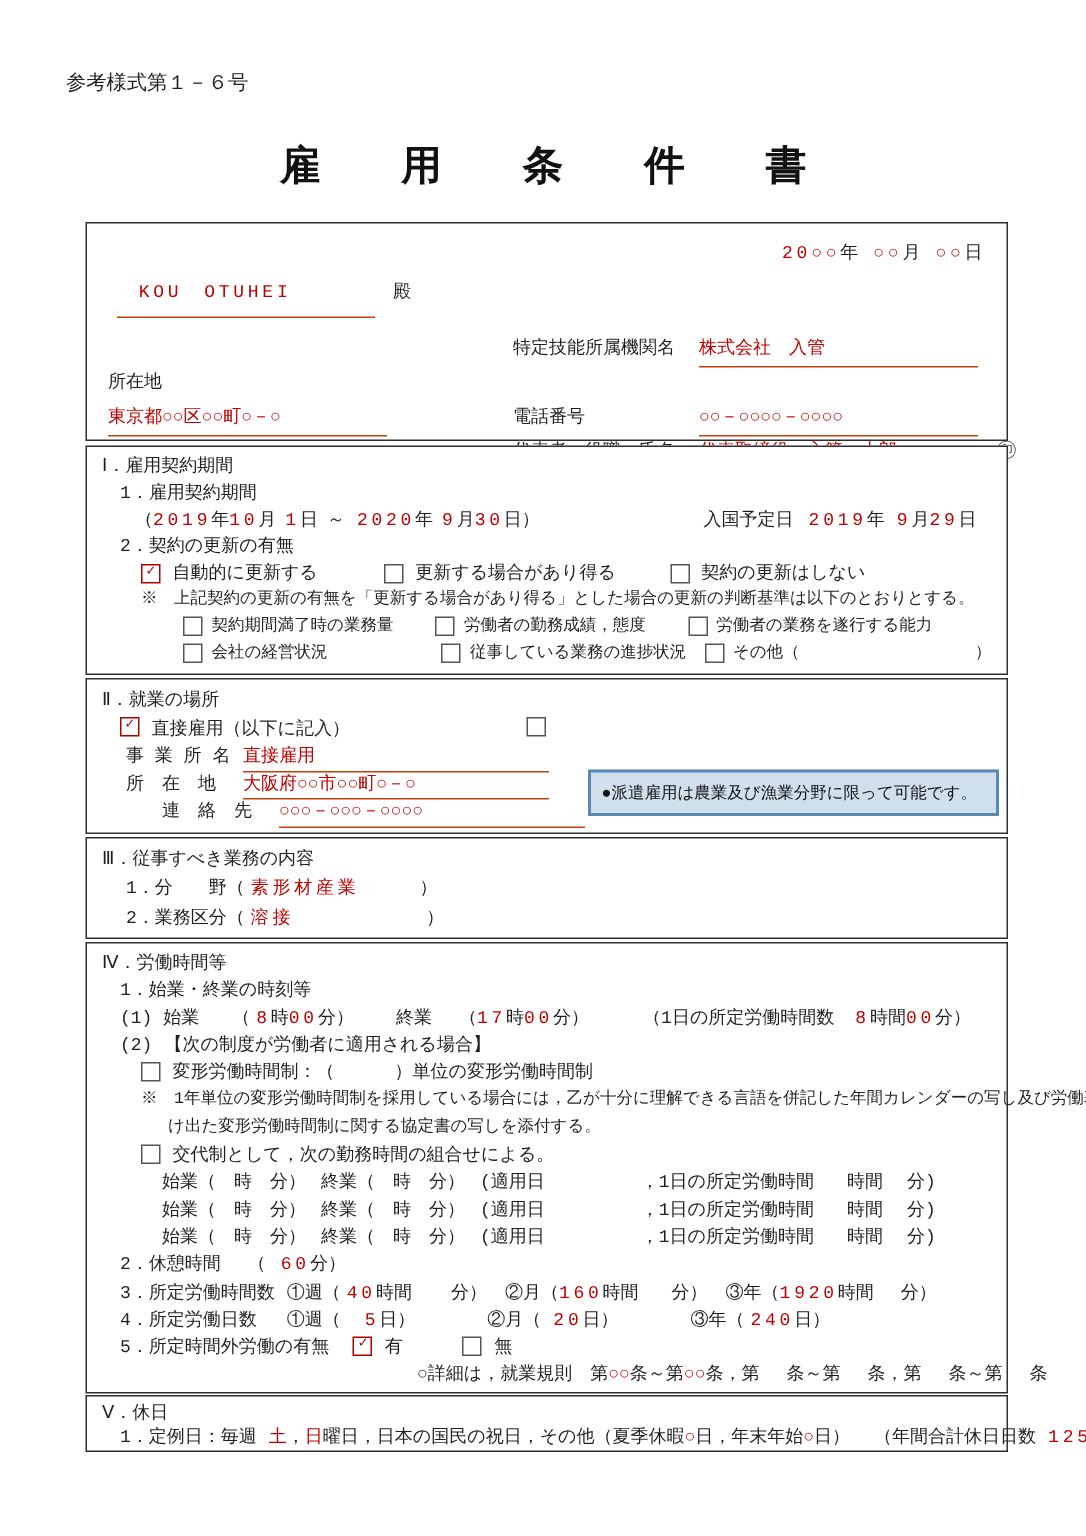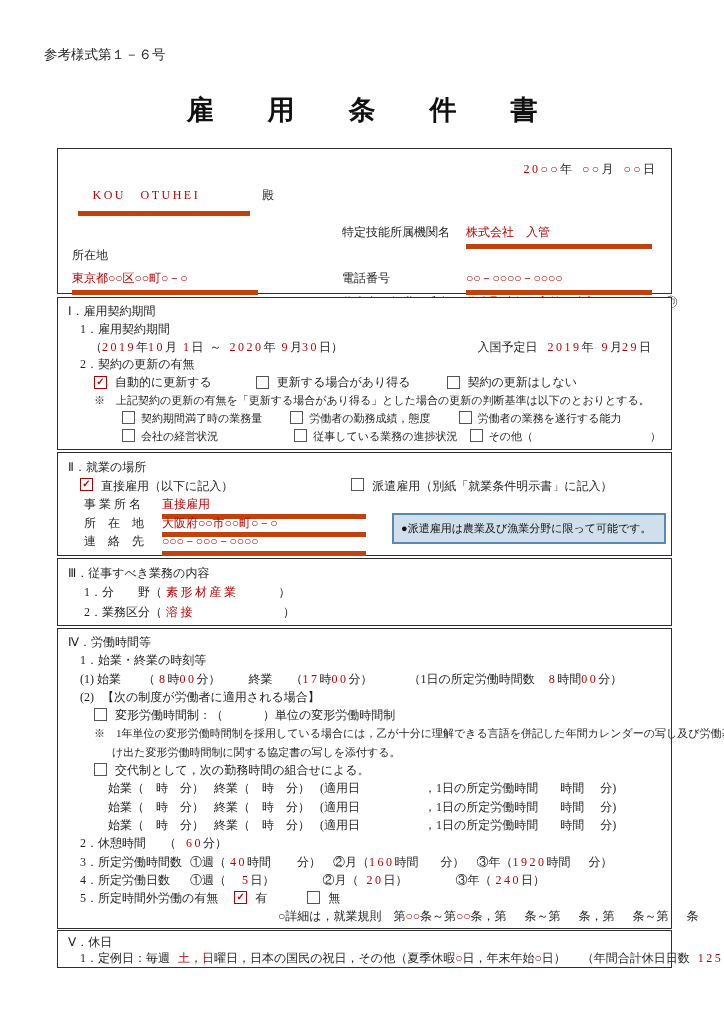--- a/index.html
+++ b/index.html
@@ -1,17 +1,17 @@
 <!DOCTYPE html>
 <html><head>
 <meta charset="utf-8">
 <style>
   html,body{margin:0;padding:0;background:#e8e8e8;}
   .page{position:relative;width:724px;height:1024px;background:#ffffff;overflow:hidden;
-        font-family:Liberation Serif, serif;color:#1f1f1f;}
+        font-family:Liberation Mono, monospace;color:#1f1f1f;}
   .form-number{position:absolute;top:46px;left:44px;font-size:13.5px;}
   .doc-title{position:absolute;top:92px;left:0;right:0;text-align:center;
              font-size:27px;font-weight:bold;color:#111;}
   .box{position:absolute;left:57px;width:615px;border:1px solid #2e2e2e;
        background:#fff;box-sizing:border-box;font-size:12px;}
   .bx-header{top:148px;height:146px;padding:10px 14px 6px 14px;}
   .bx-sec1{top:297px;height:153px;padding:5px 10px;}
   .bx-sec2{top:452px;height:104px;padding:5px 10px;}
   .bx-sec3{top:558px;height:68px;padding:5px 10px;}
   .bx-sec4{top:628px;height:301px;padding:4px 10px;}
@@ -19,21 +19,21 @@
   .ln{display:flex;align-items:baseline;white-space:pre;}
   .bx-sec1 .ln{height:17.8px;line-height:17.8px;}
   .bx-sec2 .ln{height:18.6px;line-height:18.6px;}
   .bx-sec3 .ln{height:19.3px;line-height:19.3px;}
   .bx-sec4 .ln{height:18.3px;line-height:18.3px;}
   .bx-sec5 .ln{height:16px;line-height:16px;}
   .sg{display:inline-block;}
   .sr{color:#c00000;}
   .num{letter-spacing:2.5px;}
   .sm{font-size:11px;}
-  .ul{border-bottom:5px solid #c2410c;}
+  .ul{border-bottom:1px solid #c2410c;}
   .sp{display:inline-block;flex:none;}
   .fx{flex:1;}
   .cb{display:inline-block;flex:none;align-self:center;width:11px;height:11px;
       border:1px solid #555;background:#fff;font-size:10px;line-height:10px;
       text-align:center;margin-top:-2px;}
   .cb.on{border-color:#b00000;color:#b00000;font-weight:bold;}
   .seal{display:inline-block;margin-left:12px;color:#3a3a3a;font-size:14px;}
   .note{position:absolute;left:334px;top:60px;width:274px;height:31px;
         background:#cfdfec;border:2px solid #5b87b0;box-sizing:border-box;
         font-size:11px;display:flex;align-items:center;padding:0 7px;color:#111;}
@@ -62,24 +62,24 @@
       <div class="ln"><span class="sp" style="width: 12px;"></span><span class="sg">2．契約の更新の有無</span></div>
       <div class="ln"><span class="sp" style="width: 26px;"></span><span class="cb on">✓</span><span class="sp" style="width: 8px;"></span><span class="sg">自動的に更新する</span><span class="sp" style="width: 44px;"></span><span class="cb"></span><span class="sp" style="width: 8px;"></span><span class="sg">更新する場合があり得る</span><span class="sp" style="width: 36px;"></span><span class="cb"></span><span class="sp" style="width: 8px;"></span><span class="sg">契約の更新はしない</span></div>
       <div class="ln"><span class="sp" style="width: 26px;"></span><span class="sg sm">※　上記契約の更新の有無を「更新する場合があり得る」とした場合の更新の判断基準は以下のとおりとする。</span></div>
       <div class="ln"><span class="sp" style="width: 54px;"></span><span class="cb"></span><span class="sp" style="width: 6px;"></span><span class="sg sm">契約期間満了時の業務量</span><span class="sp" style="width: 28px;"></span><span class="cb"></span><span class="sp" style="width: 6px;"></span><span class="sg sm">労働者の勤務成績，態度</span><span class="sp" style="width: 28px;"></span><span class="cb"></span><span class="sp" style="width: 6px;"></span><span class="sg sm">労働者の業務を遂行する能力</span></div>
       <div class="ln"><span class="sp" style="width: 54px;"></span><span class="cb"></span><span class="sp" style="width: 6px;"></span><span class="sg sm">会社の経営状況</span><span class="sp" style="width: 76px;"></span><span class="cb"></span><span class="sp" style="width: 6px;"></span><span class="sg sm">従事している業務の進捗状況</span><span class="sp" style="width: 12px;"></span><span class="cb"></span><span class="sp" style="width: 6px;"></span><span class="sg sm">その他（</span><span class="fx"></span><span class="sg sm">）</span></div>
     </div>
 
   <div class="box bx-sec2">
     <div class="note">●派遣雇用は農業及び漁業分野に限って可能です。</div>
   <div class="ln"><span class="sg">Ⅱ．就業の場所</span></div>
-      <div class="ln"><span class="sp" style="width: 12px;"></span><span class="cb on">✓</span><span class="sp" style="width: 8px;"></span><span class="sg">直接雇用（以下に記入）</span><span class="sp" style="width: 118px;"></span><span class="cb"></span><span class="sp" style="width: 8px;"></span><span class="sg">派遣雇用（別紙「就業条件明示書」に記入）</span></div>
+      <div class="ln"><span class="sp" style="width: 12px;"></span><span class="cb on">✓</span><span class="sp" style="width: 8px;"></span><span class="sg">直接雇用（以下に記入）</span><span class="sp" style="width: 118px;"></span><span class="cb"></span><span class="sp" style="width: 8px;"></span></div>
       <div class="ln"><span class="sp" style="width: 16px;"></span><span class="sg" style="min-width: 72px;">事 業 所 名</span><span class="sp" style="width: 6px;"></span><span class="sg sr ul" style="min-width: 204px;">直接雇用</span></div>
       <div class="ln"><span class="sp" style="width: 16px;"></span><span class="sg" style="min-width: 72px;">所　在　地</span><span class="sp" style="width: 6px;"></span><span class="sg sr ul" style="min-width: 204px;">大阪府○○市○○町○－○</span></div>
-      <div class="ln"><span class="sp" style="width: 16px;"></span><span class="sg" style="min-width: 72px;">連　絡　先</span><span class="sp" style="width: 6px;"></span><span class="sg sr ul" style="min-width: 204px;">○○○－○○○－○○○○</span></div>
+      <div class="ln"><span class="sp" style="width: 16px;"></span><span class="sg" style="min-width: 72px; margin-left: 24px;">連　絡　先</span><span class="sp" style="width: 6px;"></span><span class="sg sr ul" style="min-width: 204px;">○○○－○○○－○○○○</span></div>
     </div>
 
   <div class="box bx-sec3">
       <div class="ln"><span class="sg">Ⅲ．従事すべき業務の内容</span></div>
       <div class="ln"><span class="sp" style="width: 16px;"></span><span class="sg">1．分　　野（</span><span class="sp" style="width: 4px;"></span><span class="sg sr num">素形材産業</span><span class="sp" style="width: 40px;"></span><span class="sg">）</span></div>
       <div class="ln"><span class="sp" style="width: 16px;"></span><span class="sg">2．業務区分（</span><span class="sp" style="width: 4px;"></span><span class="sg sr num">溶接</span><span class="sp" style="width: 88px;"></span><span class="sg">）</span></div>
     </div>
 
   <div class="box bx-sec4">
       <div class="ln"><span class="sg">Ⅳ．労働時間等</span></div>

